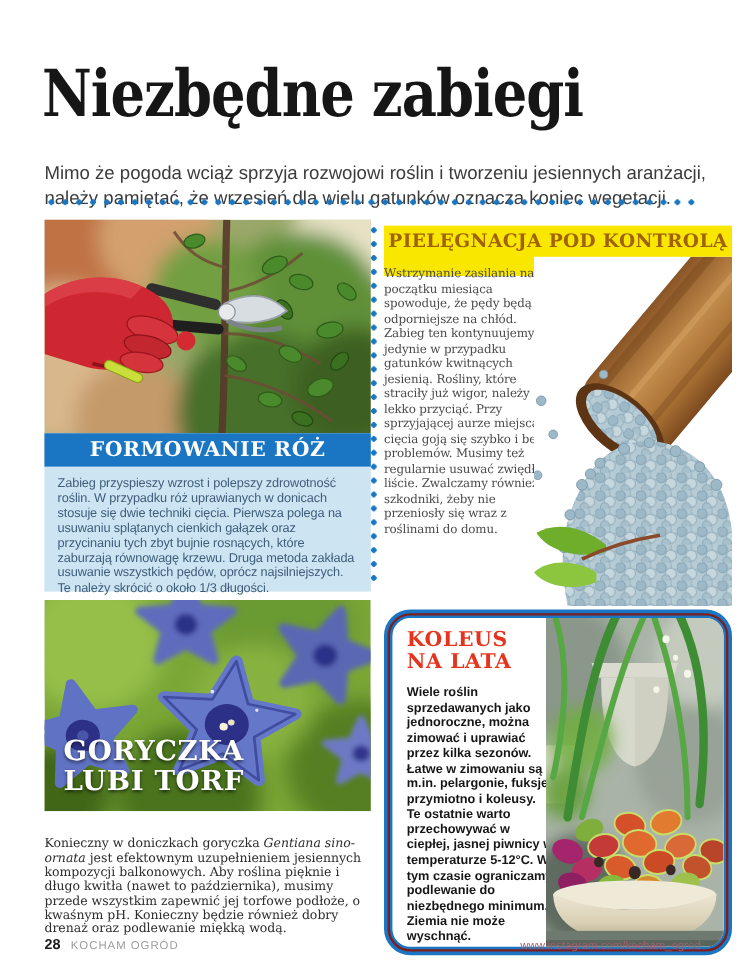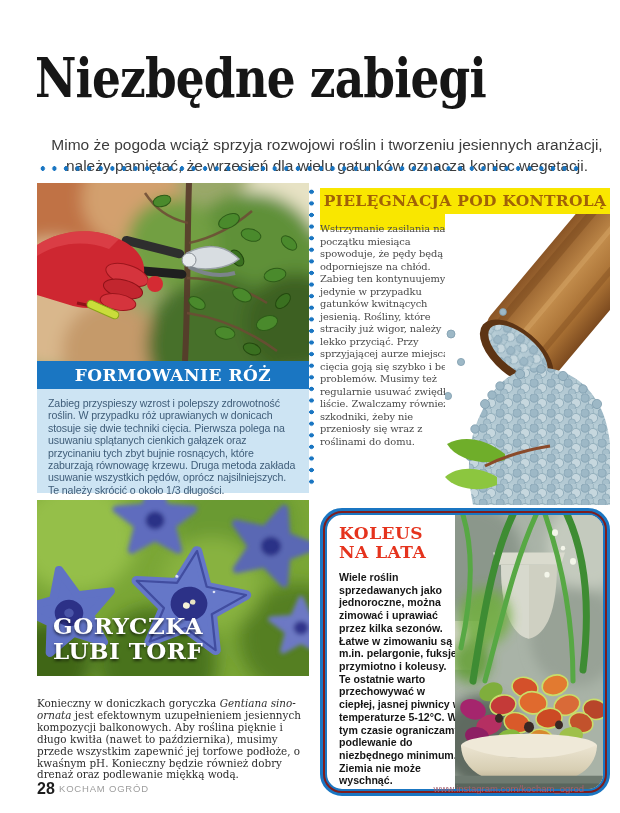--- a/index.html
+++ b/index.html
@@ -11,21 +11,21 @@
           font-family:"DejaVu Serif",serif;font-weight:bold;font-size:20px;
           line-height:38px;letter-spacing:1.5px;}
   .scallop{position:absolute;left:0;top:38px;width:100%;height:5px;
            background:radial-gradient(circle at 4px -1px, var(--c-blue,#1a76c2) 3.4px, transparent 3.9px);
            background-size:8.5px 5px;background-repeat:repeat-x;}
   
   .title{position:absolute;left:35px;top:46px;margin:0;color:#161616;
          font-family:"DejaVu Serif",serif;font-weight:bold;font-size:54px;
          letter-spacing:-1px;white-space:nowrap;transform:scaleX(.84);transform-origin:left top;}
   .intro{position:absolute;left:37px;top:118px;width:580px;color:#3c3c3c;
-         font-size:15.5px;line-height:21px;text-align:center;}
+         font-size:15.5px;line-height:21px;}
   .intro span{display:block;}
   .dots-h{position:absolute;left:37px;top:166px;width:548px;height:5px;
           background:radial-gradient(circle, var(--c-blue,#1a76c2) 2.1px, transparent 2.5px);
           background-size:11.6px 5px;background-repeat:repeat-x;}
   .dots-v{position:absolute;left:309px;top:186px;width:5px;height:302px;
           background:radial-gradient(circle, var(--c-blue,#1a76c2) 2.1px, transparent 2.5px);
           background-size:5px 11.6px;background-repeat:repeat-y;}
   
   .photo{position:absolute;overflow:hidden;}
   .photo svg{display:block;width:100%;height:100%;}
@@ -58,21 +58,21 @@
               border:3px solid var(--c-blue,#1a76c2);border-radius:22px;padding:2px;background:#7f1d1d;}
   .koleus-inner{position:relative;width:100%;height:100%;box-sizing:border-box;
                 border:2px solid var(--c-blue,#1a76c2);border-radius:17px;overflow:hidden;background:#fff;}
   .koleus-textcol{position:absolute;left:12px;top:9px;width:122px;}
   .koleus-heading{font-family:"DejaVu Serif",serif;font-weight:bold;font-size:17px;line-height:1.12;
                   color:var(--c-red,#e5331d);letter-spacing:.5px;margin-bottom:9px;}
   .koleus-heading span{display:block;}
   .koleus-body{margin:0;font-size:10.6px;line-height:12.7px;font-weight:bold;color:#161616;}
   .photo-coleus{right:0;top:0;width:148px;height:100%;left:auto;}
   
-  .pageno{position:absolute;left:37px;top:780px;font-weight:bold;font-size:16px;color:#1d1d1d;}
+  .pageno{position:absolute;left:37px;top:780px;font-weight:bold;font-size:12px;color:#1d1d1d;}
   .mag{position:absolute;left:59px;top:783px;font-size:9.5px;color:#9d9d9d;letter-spacing:.8px;}
   .url{position:absolute;right:36px;top:783px;font-size:9.5px;color:var(--c-url,#a55e6e);}
 </style>
 </head>
 <body>
 
 <div class="page">
 
 
   <h1 class="title">Niezbędne zabiegi</h1>

